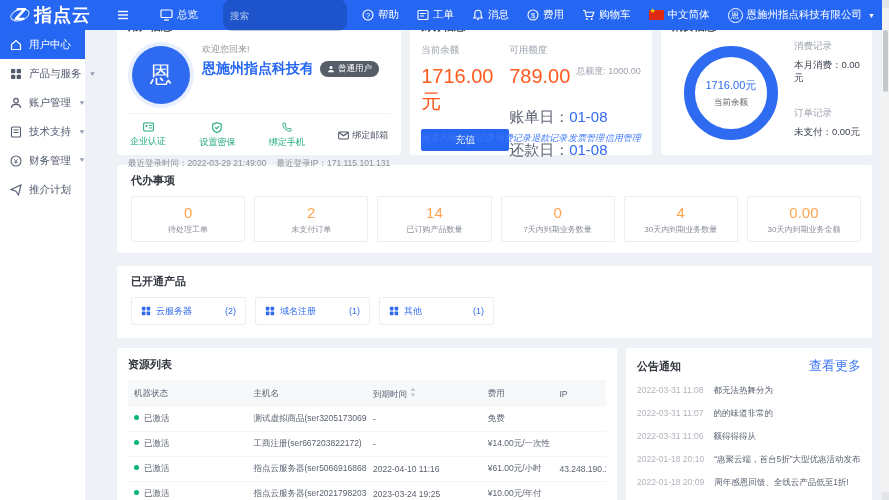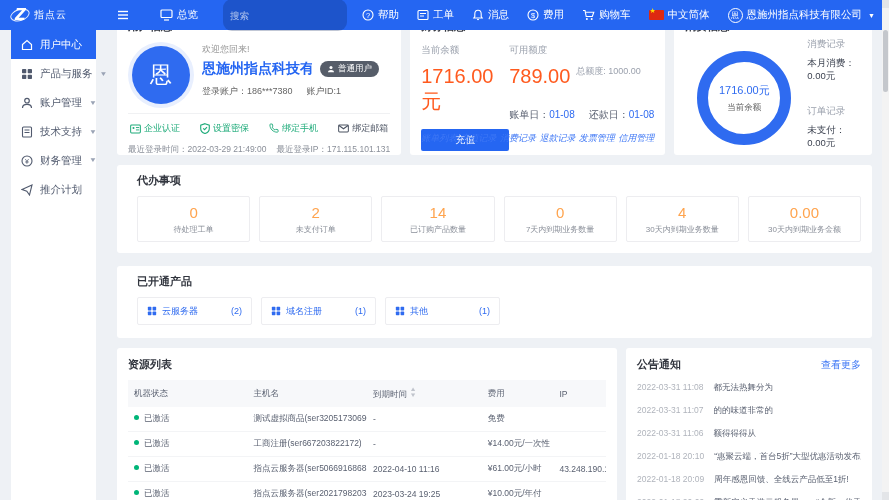--- a/index.html
+++ b/index.html
@@ -7,21 +7,21 @@
     font-family:"Liberation Sans","DejaVu Sans",sans-serif; }
 
   
   .header { position:fixed; top:0; left:0; width:889px; height:30px; background:#2566f2;
     display:flex; align-items:center; color:#fff; z-index:10; }
   .logo { width:107px; display:flex; align-items:center; gap:4px; padding-left:10px; }
   .logo-mark { position:relative; width:20px; height:18px; }
   .logo-mark .swoosh { position:absolute; left:0; top:3px; width:20px; height:12px;
     border:1.5px solid rgba(255,255,255,.9); border-radius:50%; transform:rotate(-18deg); }
   .logo-mark .z { position:absolute; left:5px; top:0; font:italic bold 15px/18px "DejaVu Sans",sans-serif; }
-  .logo-text { font-size:10px; font-weight:normal; letter-spacing:1px; }
+  .logo-text { font-size:18px; font-weight:bold; letter-spacing:1px; }
   .hd-item { display:flex; align-items:center; gap:4px; font-size:10.5px; cursor:pointer;
     padding:0 9px; height:30px; white-space:nowrap; }
   .hd-item svg { flex:none; }
   .menu-btn { padding:0 8px; margin-left:2px; cursor:pointer; display:flex; align-items:center; }
   .search-pill { margin-left:auto; width:124px; height:18px; background:rgba(9,32,86,.25);
     border-radius:9px; display:flex; align-items:center; padding:16px 7px;gap:37px; }
   .search-pill input { flex:1; background:transparent; border:none; outline:none; color:#fff;
     font-size:9.5px; width:90px; }
   .search-pill input::placeholder { color:rgba(255,255,255,.65); }
   .hd-right { display:flex; align-items:center; margin-left:6px; }
@@ -30,21 +30,21 @@
   .hd-avatar { width:15px; height:15px; border:1px solid #fff; border-radius:50%;
     font-size:8px; display:flex; align-items:center; justify-content:center; flex:none; }
   .caret { font-size:7px; margin-left:2px; }
 
   
   .scrollbar { position:fixed; right:0; top:0; width:7px; height:500px; background:#f3f3f3; z-index:20; }
   .scrollbar .thumb { position:absolute; top:30px; left:1px; width:5px; height:62px; background:#c4c7cc; border-radius:3px; }
   .scrollbar .arr { position:absolute; left:0; width:7px; height:8px; background:#e3e5e8; }
 
   
-  .sidebar { position:fixed; top:30px; left:11px; width:85px; height:470px; background:#fff; z-index:5; }
+  .sidebar { position:fixed; top:30px; left:0; width:85px; height:470px; background:#fff; z-index:5; }
   .side-item { display:flex; align-items:center; gap:7px; height:29px; padding:0 10px;
     font-size:10.5px; color:#515a6e; cursor:pointer; }
   .side-item svg { flex:none; }
   .side-item .lbl { flex:1; white-space:nowrap; }
   .side-item .chev { font-size:8px; color:#9aa3b5; transform:scaleY(.8); }
   .side-item.active { background:#2566f2; color:#fff; }
 
   
   .content { margin-left:107px; margin-right:7px; padding:10px 10px 0 10px; }
   .card { background:#fff; border-radius:3px; }
@@ -60,54 +60,54 @@
   .uc-welcome { font-size:9px; color:#999; margin-top:1px; }
   .uc-name-row { display:flex; align-items:center; gap:8px; margin-top:4px; }
   .uc-name { font-size:14px; font-weight:bold; color:#2566f2; max-width:110px;
     white-space:nowrap; overflow:hidden; }
   .uc-badge { background:#565d69; color:#fff; font-size:8.5px; border-radius:8px;
     padding:2px 7px; display:flex; align-items:center; gap:3px; white-space:nowrap; }
   .uc-accounts { display:flex; gap:14px; font-size:9px; color:#666; margin-top:7px; white-space:nowrap; }
   .uc-divider { border-top:1px solid #f0f1f3; margin-top:9px; }
   .uc-actions { display:flex; justify-content:space-between; margin-top:8px; padding:0 2px; }
   .uc-action { display:flex; align-items:center; gap:3px; font-size:9px; cursor:pointer; white-space:nowrap; }
-  .uc-action.green { color:#1fab7a; }
+  .uc-action.green { color:#1fab7a;flex-direction:column; }
   .uc-action.dark { color:#4a5261; }
   .uc-lastlogin { display:flex; gap:10px; font-size:8.5px; color:#8a8f99; margin-top:9px; white-space:nowrap; }
 
   
   .fc-cols { display:flex; margin-top:10px; }
   .fc-col { flex:1; }
   .fc-label { font-size:9.5px; color:#9ba1ad; }
   .fc-balance { font-size:20px; color:#ff5a1e; margin-top:8px; }
   .fc-credit-row { display:flex; align-items:flex-start; gap:6px; margin-top:8px; }
   .fc-credit { font-size:20px; color:#ff5a1e; }
   .fc-total { font-size:9px; color:#9ba1ad; white-space:nowrap; }
   .recharge-btn { width:88px; height:22px; background:#2566f2; color:#fff; border:none;
     border-radius:2px; font-size:10px; margin-top:14px; cursor:pointer; }
-  .fc-dates { display:flex; gap:14px; font-size:10px; color:#5a6171; margin-top:20px; white-space:nowrap; }
+  .fc-dates { display:flex; gap:14px; font-size:15px; color:#5a6171; margin-top:20px; white-space:nowrap;flex-direction:column; }
   .fc-dates a { color:#2f6bf0; text-decoration:none; }
   .fc-links { position:absolute; left:11px; right:11px; bottom:10px;
     display:flex; justify-content:space-between;font-style:italic; }
   .fc-links a { font-size:9px; color:#3e77f5; text-decoration:none; white-space:nowrap; }
 
   
   .cc-body { display:flex; align-items:center; gap:16px; margin-top:4px; }
   .donut { width:94px; height:94px; border-radius:50%; border:11px solid #2f6bf0;
     display:flex; flex-direction:column; align-items:center; justify-content:center; gap:4px;
     margin:8px 0 0 12px; flex:none; }
   .donut .val { font-size:11px; color:#2f6bf0; }
   .donut .lab { font-size:8.5px; color:#666; }
   .cc-right { font-size:9px; }
   .cc-right .sec-label { color:#9ba1ad; font-size:9.5px; }
   .cc-right .sec-val { color:#3c4250; margin-top:6px; font-size:9.5px; }
   .cc-gap { height:22px; }
 
   
-  .strip { margin-top:10px; padding:8px 11px 11px 20px; }
+  .strip { margin-top:10px; padding:8px 11px 11px 14px; }
   .stat-row { display:flex; gap:9px; margin-top:8px; }
   .stat-box { flex:1; border:1px solid #ededf0; border-radius:2px; height:46px;
     display:flex; flex-direction:column; align-items:center; justify-content:center; gap:3px; cursor:pointer; }
   .stat-box .num { font-size:15px; color:#ffa44e; }
   .stat-box .lab { font-size:8px; color:#8a8f99; white-space:nowrap; }
 
   
   .prod-row { display:flex; gap:9px; margin-top:8px; }
   .prod-box { width:115px; border:1px solid #ededf0; border-radius:2px; height:28px;
     display:flex; align-items:center; padding:0 9px; gap:5px; cursor:pointer; }
@@ -122,21 +122,21 @@
   table.res { width:100%; border-collapse:collapse; margin-top:8px; table-layout:fixed; }
   table.res th { background:#f7f8fa; font-size:8.5px; color:#5a6171; font-weight:normal;
     text-align:left; padding:6px 6px; white-space:nowrap;margin-left:12px; }
   table.res td { font-size:8.5px; color:#5a6171; padding:6px 6px; border-bottom:1px solid #f3f4f6;
     white-space:nowrap; overflow:hidden; }
   .dot { display:inline-block; width:5px; height:5px; border-radius:50%; background:#00b578;
     margin-right:5px; vertical-align:1px; }
   .sort-ic { display:inline-block; font-size:6px; color:#c0c4cc; margin-left:3px; transform:scaleX(1.2); }
 
   .ann-head { display:flex; align-items:center; justify-content:space-between; }
-  .ann-more { font-size:10px; color:#3e77f5; text-decoration:none; }
+  .ann-more { font-size:13px; color:#3e77f5; text-decoration:none; }
   .ann-list { margin-top:4px; }
   .ann-item { display:flex; gap:10px; padding:5.5px 0; cursor:pointer; }
   .ann-date { font-size:8.5px; color:#b0b4bc; white-space:nowrap; flex:none; }
   .ann-title { font-size:8.5px; color:#5a6171; white-space:nowrap; overflow:hidden; }
 </style>
 </head>
 <body>
 
 <div class="header">
   <div class="logo">
@@ -291,24 +291,20 @@
           <div class="uc-welcome">欢迎您回来!</div>
           <div class="uc-name-row">
             <span class="uc-name">恩施州指点科技有...</span>
             <span class="uc-badge">
               <svg width="8" height="8" viewBox="0 0 12 12">
                   <circle cx="6" cy="3.7" r="2.3" fill="#fff"></circle>
                   <path d="M1.5 11 C1.5 8.6 3.5 7.4 6 7.4 C8.5 7.4 10.5 8.6 10.5 11" fill="#fff"></path>
                 </svg>
               <span>普通用户</span>
             </span>
-          </div>
-          <div class="uc-accounts">
-            <span><span>登录账户：</span><span>186***7380</span></span>
-            <span><span>账户ID:</span><span>1</span></span>
           </div>
         </div>
       </div>
       <div class="uc-divider"></div>
       <div class="uc-actions">
         <span class="uc-action green">
           <svg width="11" height="10" viewBox="0 0 12 10">
               <rect x="0.7" y="0.7" width="10.6" height="8.6" rx="1" fill="none" stroke="currentColor" stroke-width="1.1"></rect>
               <circle cx="3.8" cy="4" r="1.1" fill="currentColor"></circle>
               <line x1="6.5" y1="3.4" x2="10" y2="3.4" stroke="currentColor" stroke-width="1"></line>

